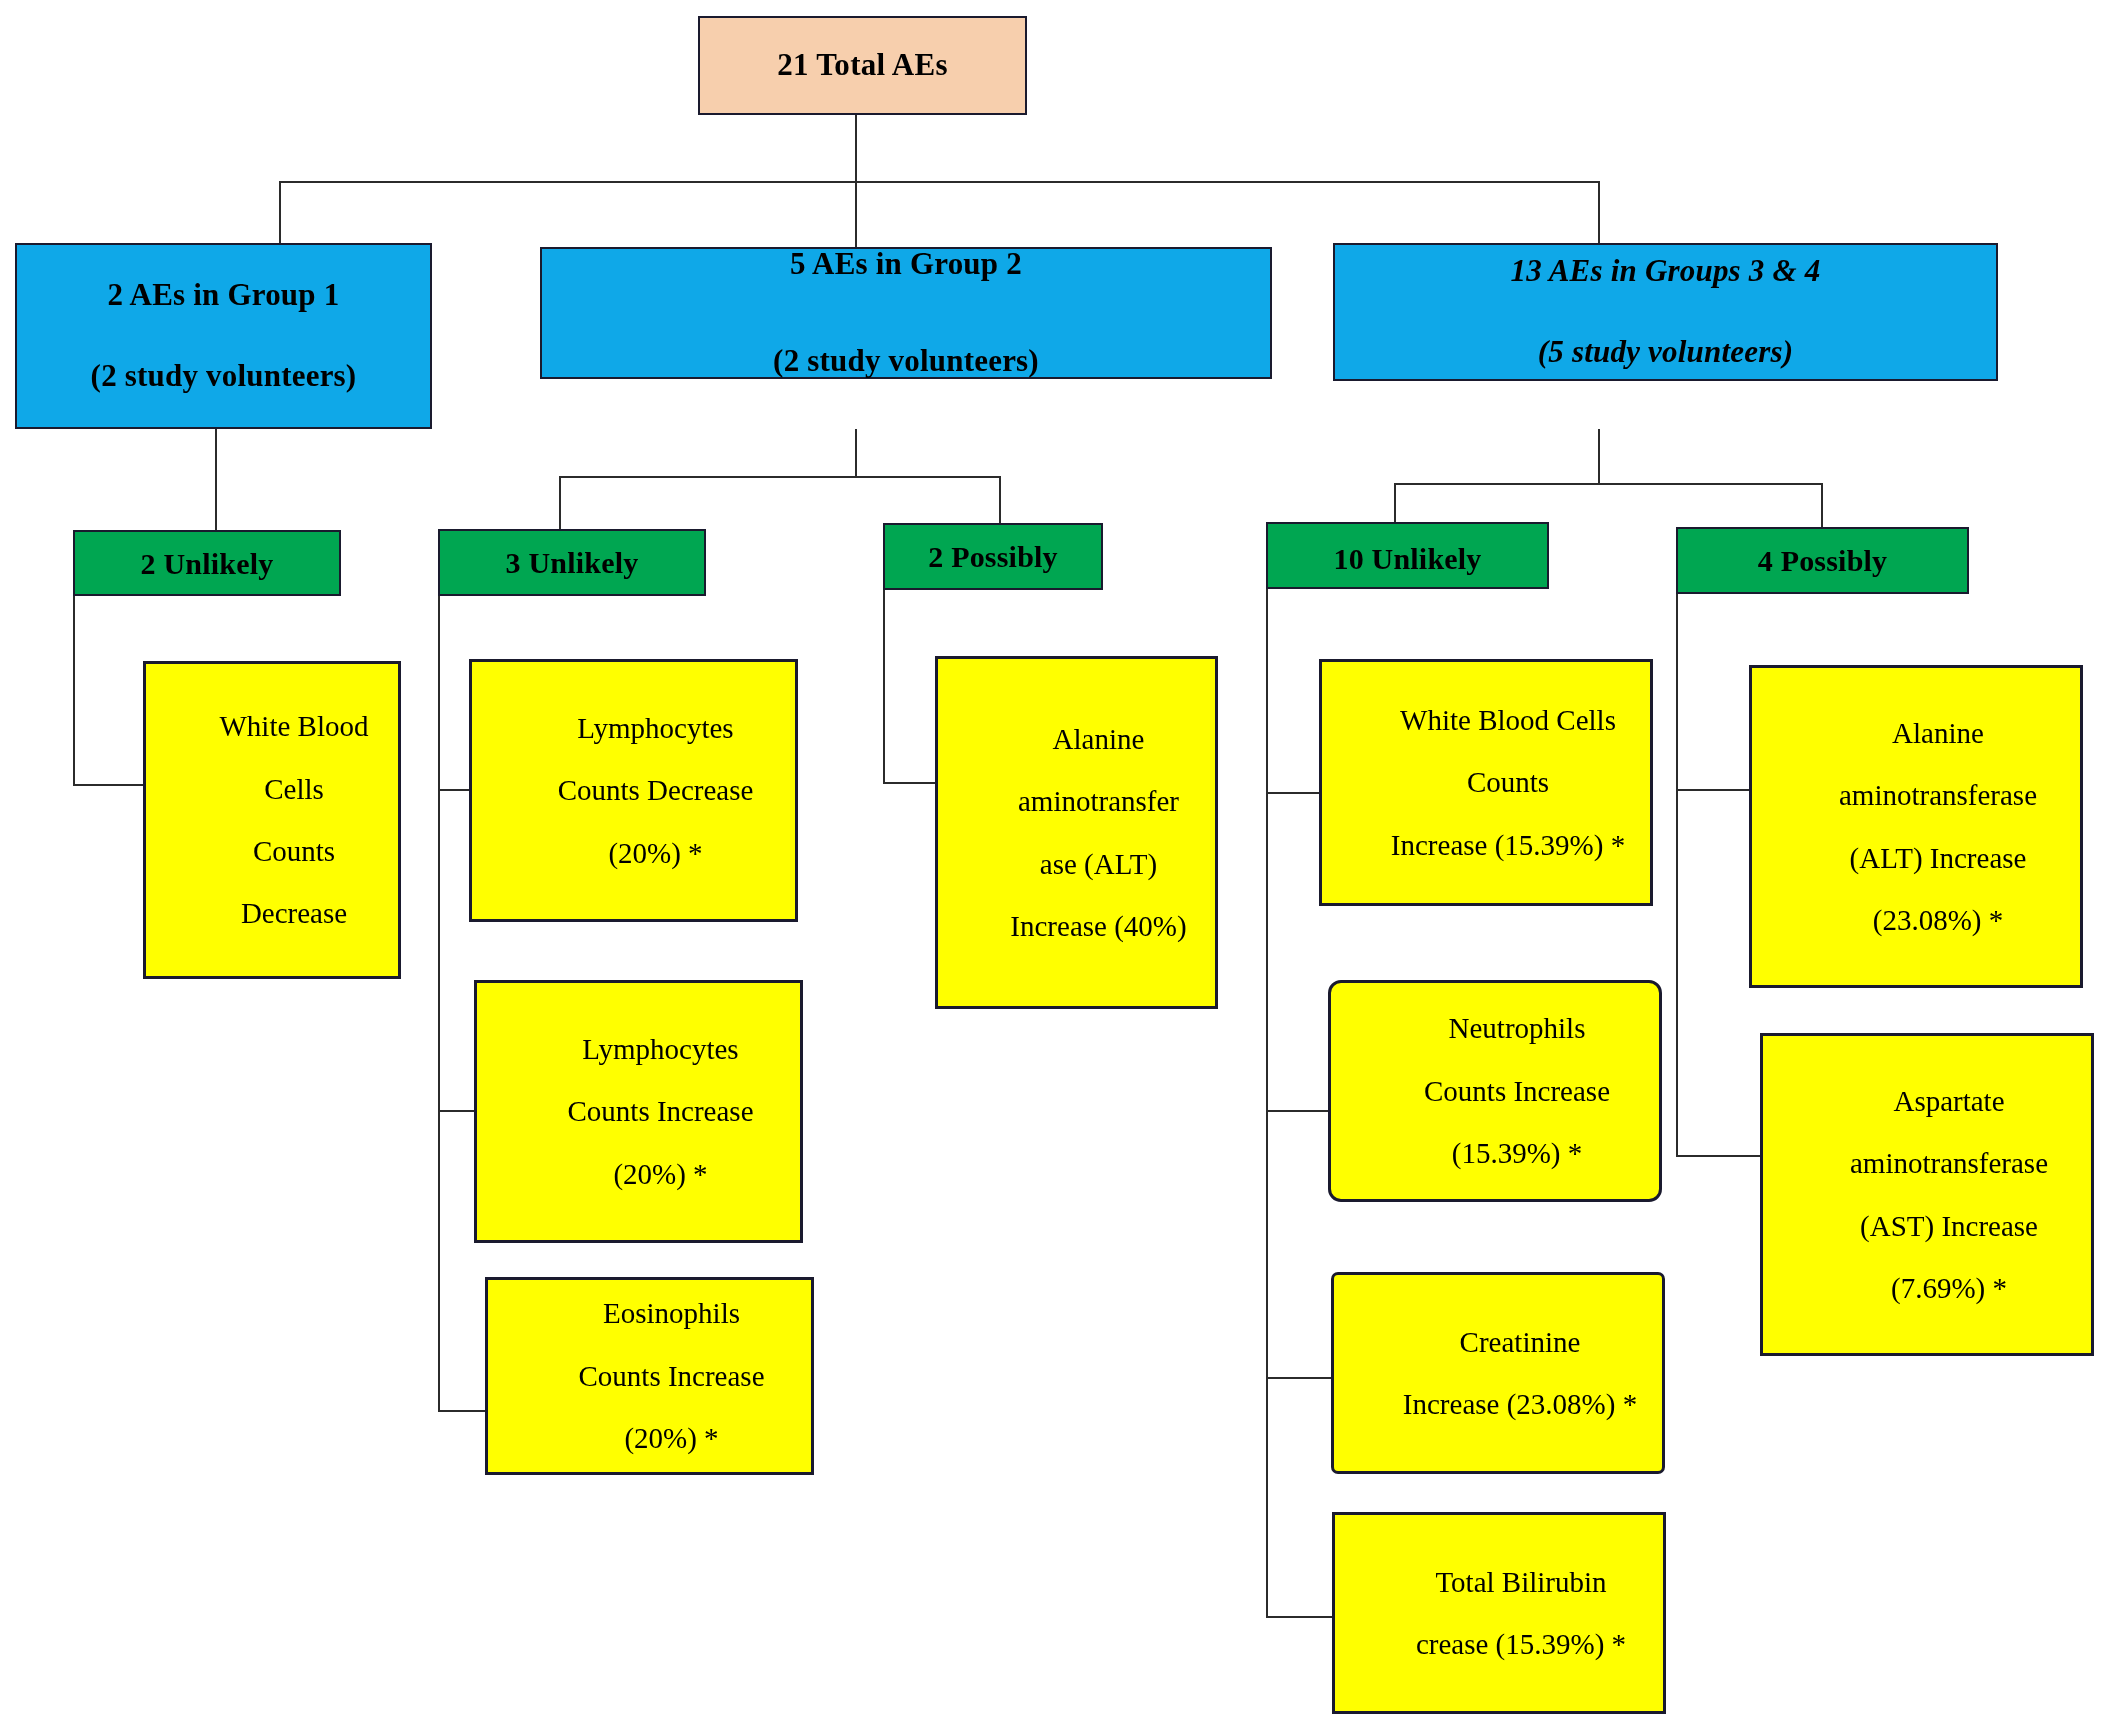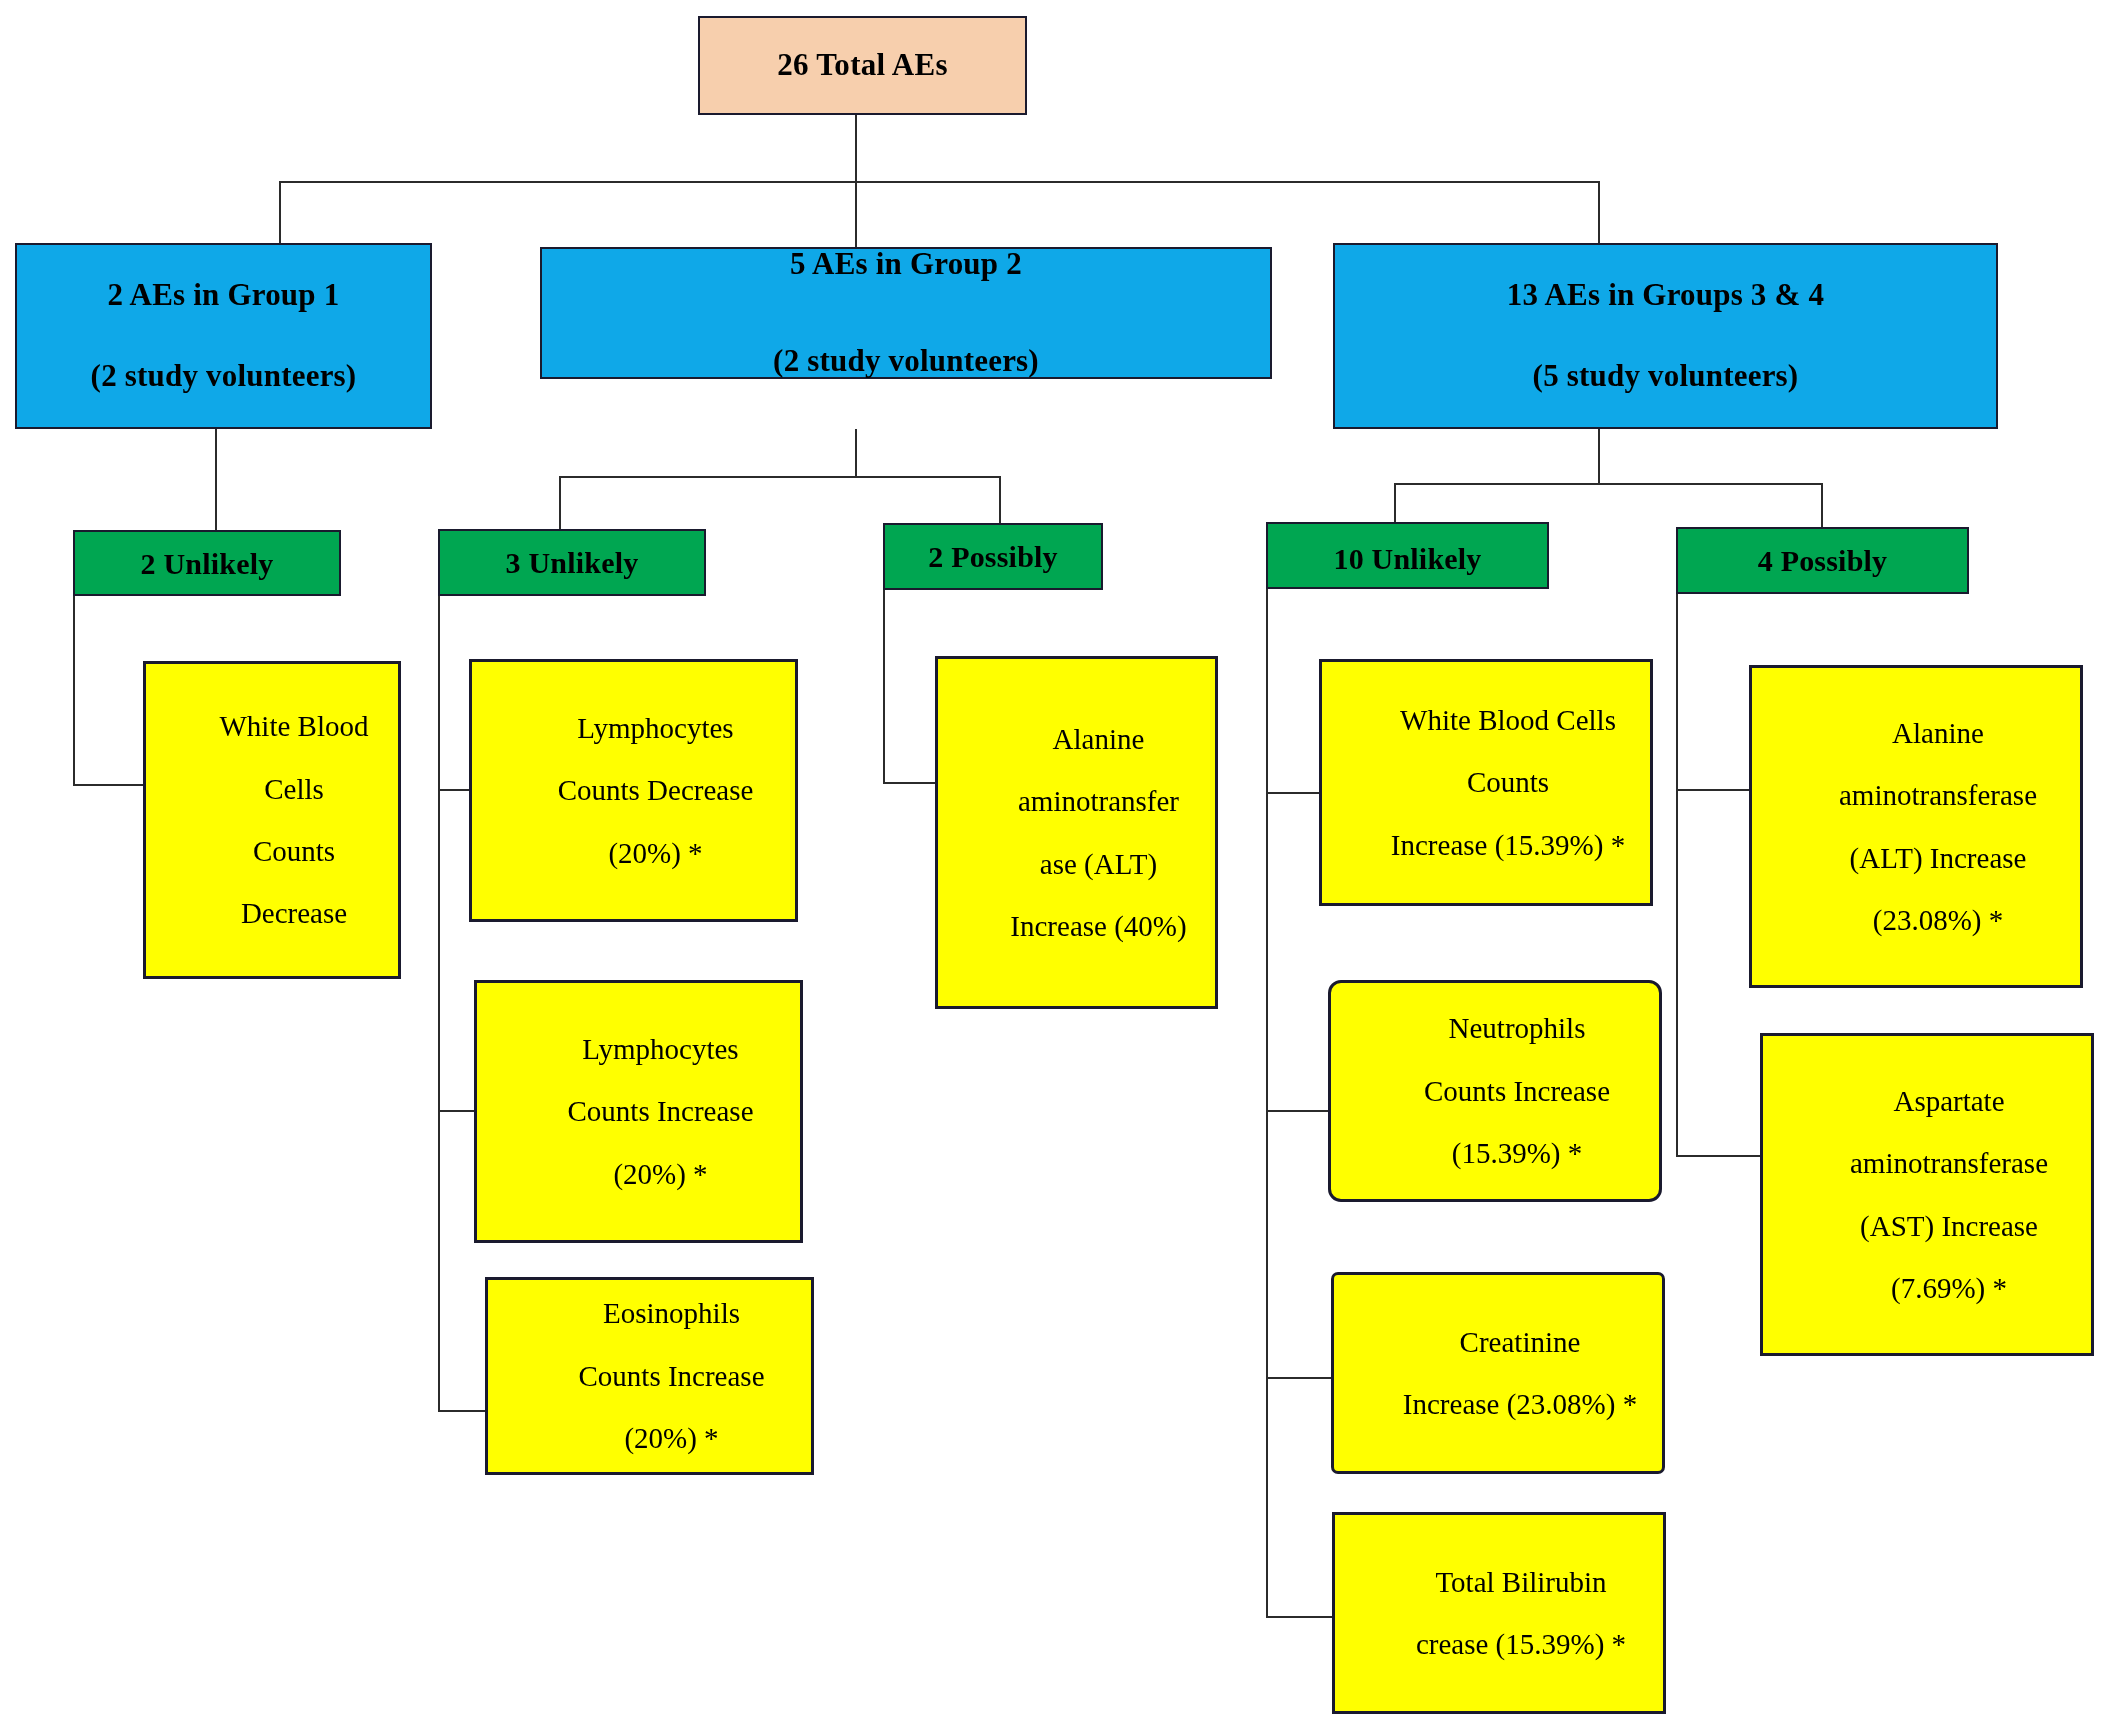--- a/index.html
+++ b/index.html
@@ -94,34 +94,34 @@
   <div class="conn h" style="left:1266px;top:792px;width:56px;"></div>
   <div class="conn h" style="left:1266px;top:1110px;width:65px;"></div>
   <div class="conn h" style="left:1266px;top:1377px;width:67px;"></div>
   <div class="conn h" style="left:1266px;top:1616px;width:68px;"></div>
 
   <div class="conn v" style="left:1676px;top:593px;height:563px;"></div>
   <div class="conn h" style="left:1676px;top:789px;width:75px;"></div>
   <div class="conn h" style="left:1676px;top:1155px;width:86px;"></div>
 
   <div class="node root" style="left:698px;top:16px;width:329px;height:99px;">
-    <span class="ln">26 Total AEs</span>
+    <span class="ln">21 Total AEs</span>
   </div>
 
   <div class="node grp" style="left:15px;top:243px;width:417px;height:186px;">
     <span class="ln">2 AEs in Group 1</span>
     <span class="ln">(2 study volunteers)</span>
   </div>
 
   <div class="node grp" style="left:540px;top:247px;width:732px;height:132px;gap:16px;">
     <span class="ln">5 AEs in Group 2</span>
     <span class="ln">(2 study volunteers)</span>
   </div>
 
-  <div class="node grp" style="left:1333px;top:243px;width:665px;height:186px;">
+  <div class="node grp" style="left:1333px;top:243px;width:665px;height:138px;font-style:italic;">
     <span class="ln">13 AEs in Groups 3 &amp; 4</span>
     <span class="ln">(5 study volunteers)</span>
   </div>
 
   <div class="node rel" style="left:73px;top:530px;width:268px;height:66px;">
     <span class="ln">2 Unlikely</span>
   </div>
 
   <div class="node rel" style="left:438px;top:529px;width:268px;height:67px;">
     <span class="ln">3 Unlikely</span>

